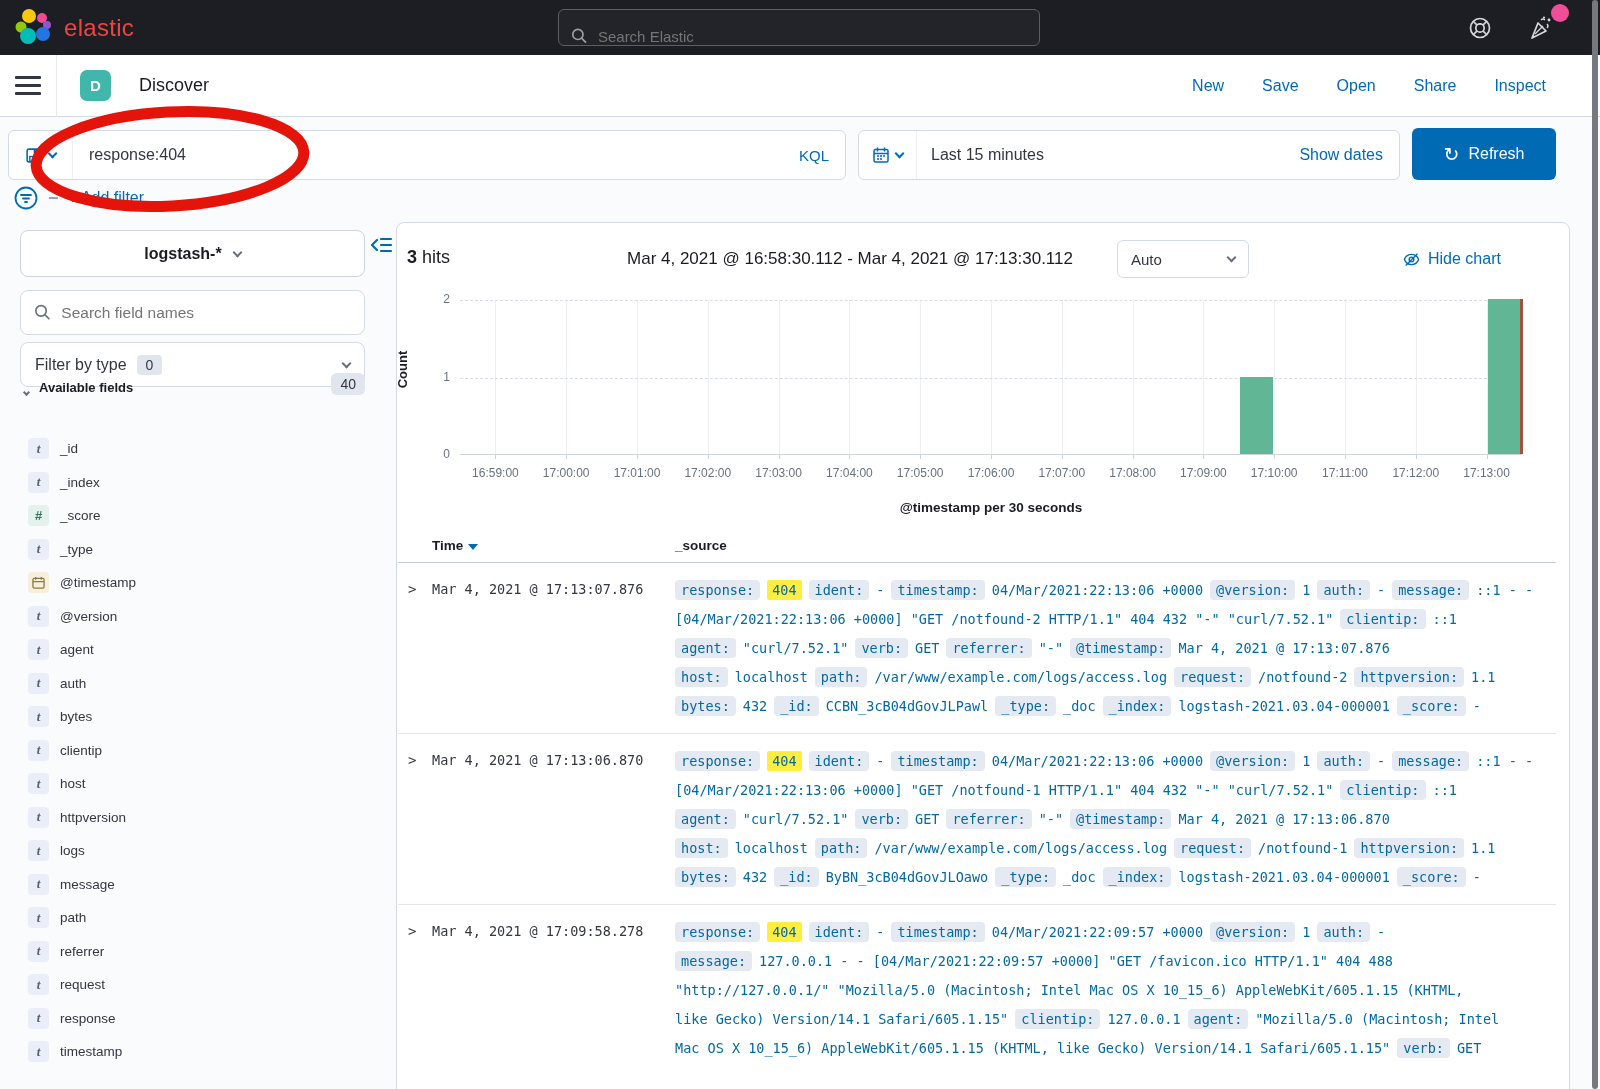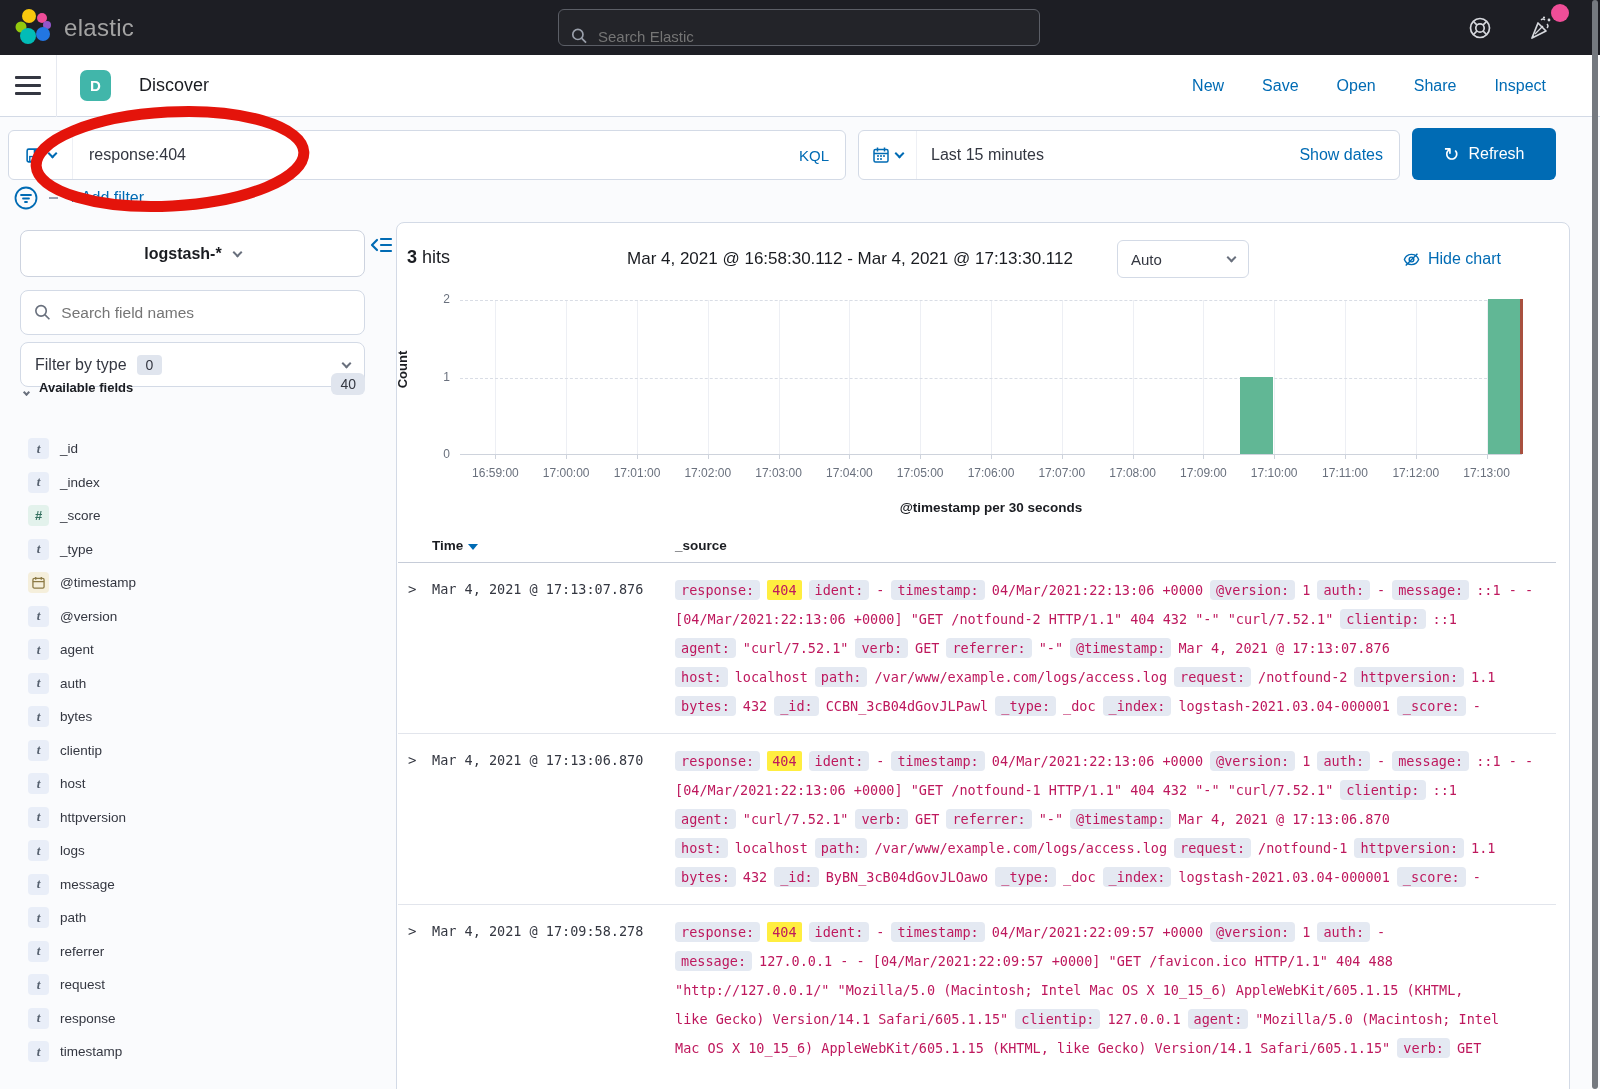--- a/index.html
+++ b/index.html
@@ -5,21 +5,21 @@
   *{margin:0;padding:0;box-sizing:border-box}
   html,body{background:#fff}
   .page{position:relative;width:1600px;height:1089px;overflow:hidden;background:#fff;
         font-family:"Liberation Sans",sans-serif;color:#343741}
 
   
   .topbar{position:absolute;left:0;top:0;width:1600px;height:55px;background:#1d1e24;
           display:flex;align-items:center}
   .brand{display:flex;align-items:center;margin-left:14px}
   .brand-logo{width:40px;height:40px}
-  .brand-name{color:#a3a3a3;font-size:24px;margin-left:10px;letter-spacing:.3px}
+  .brand-name{color:#ef4444;font-size:24px;margin-left:10px;letter-spacing:.3px}
   .gsearch{position:absolute;left:558px;top:9px;width:482px;height:37px;border:1px solid #5b5e66;
            border-radius:6px;background:#232429;display:flex;align-items:flex-end;padding:0 12px}
   .gsearch input{background:transparent;border:0;outline:0;color:#9aa0ab;font-size:15px;
            margin-left:10px;width:100%;font-family:"Liberation Sans",sans-serif}
   .top-ic{position:absolute;top:14px;width:28px;height:28px}
   .badge-dot{position:absolute;left:1551px;top:4px;width:18px;height:18px;border-radius:50%;background:#f04e98}
 
   
   .appbar{position:absolute;left:0;top:55px;width:1600px;height:62px;background:#fff;
           border-bottom:1px solid #d3dae6;display:flex;align-items:center}
@@ -121,21 +121,21 @@
         border-top:6px solid #006BB4;margin-top:2px}
   .th-src{font-size:13.5px;font-weight:bold;color:#1a1c21}
   .docrows{position:absolute;left:398px;top:563px;width:1158px}
   .docrow{display:flex;align-items:flex-start;padding:12px 0 13px}
   .docrow + .docrow{border-top:1px solid #e2e5ec}
   .exp{flex:0 0 34px;padding-left:10px;font-family:"DejaVu Sans Mono",monospace;font-size:14px;
         line-height:29px;color:#343741;cursor:pointer}
   .rtime{flex:0 0 243px;font-family:"DejaVu Sans Mono",monospace;font-size:13.5px;line-height:29px;color:#343741}
   .rsource{flex:1;overflow:hidden}
   .line{height:29px;display:flex;align-items:center;white-space:pre;
-        font-family:"DejaVu Sans Mono",monospace;font-size:13.5px;color:#be185d}
+        font-family:"DejaVu Sans Mono",monospace;font-size:13.5px;color:#0369a1}
   .line span{margin-right:7px}
   .seg-p{background:#e4e9f2;border-radius:4px;padding:2px 6px}
   .seg-h{background:#ffee40;border-radius:2px;padding:2px 5px}
 
   
   .annot{position:absolute;left:24px;top:103px;width:292px;height:112px;z-index:60;pointer-events:none}
   .scrollbar{position:absolute;right:2px;top:0;width:6px;height:1089px;background:#75797f;border-radius:3px}
 </style>
 </head>
 <body>

